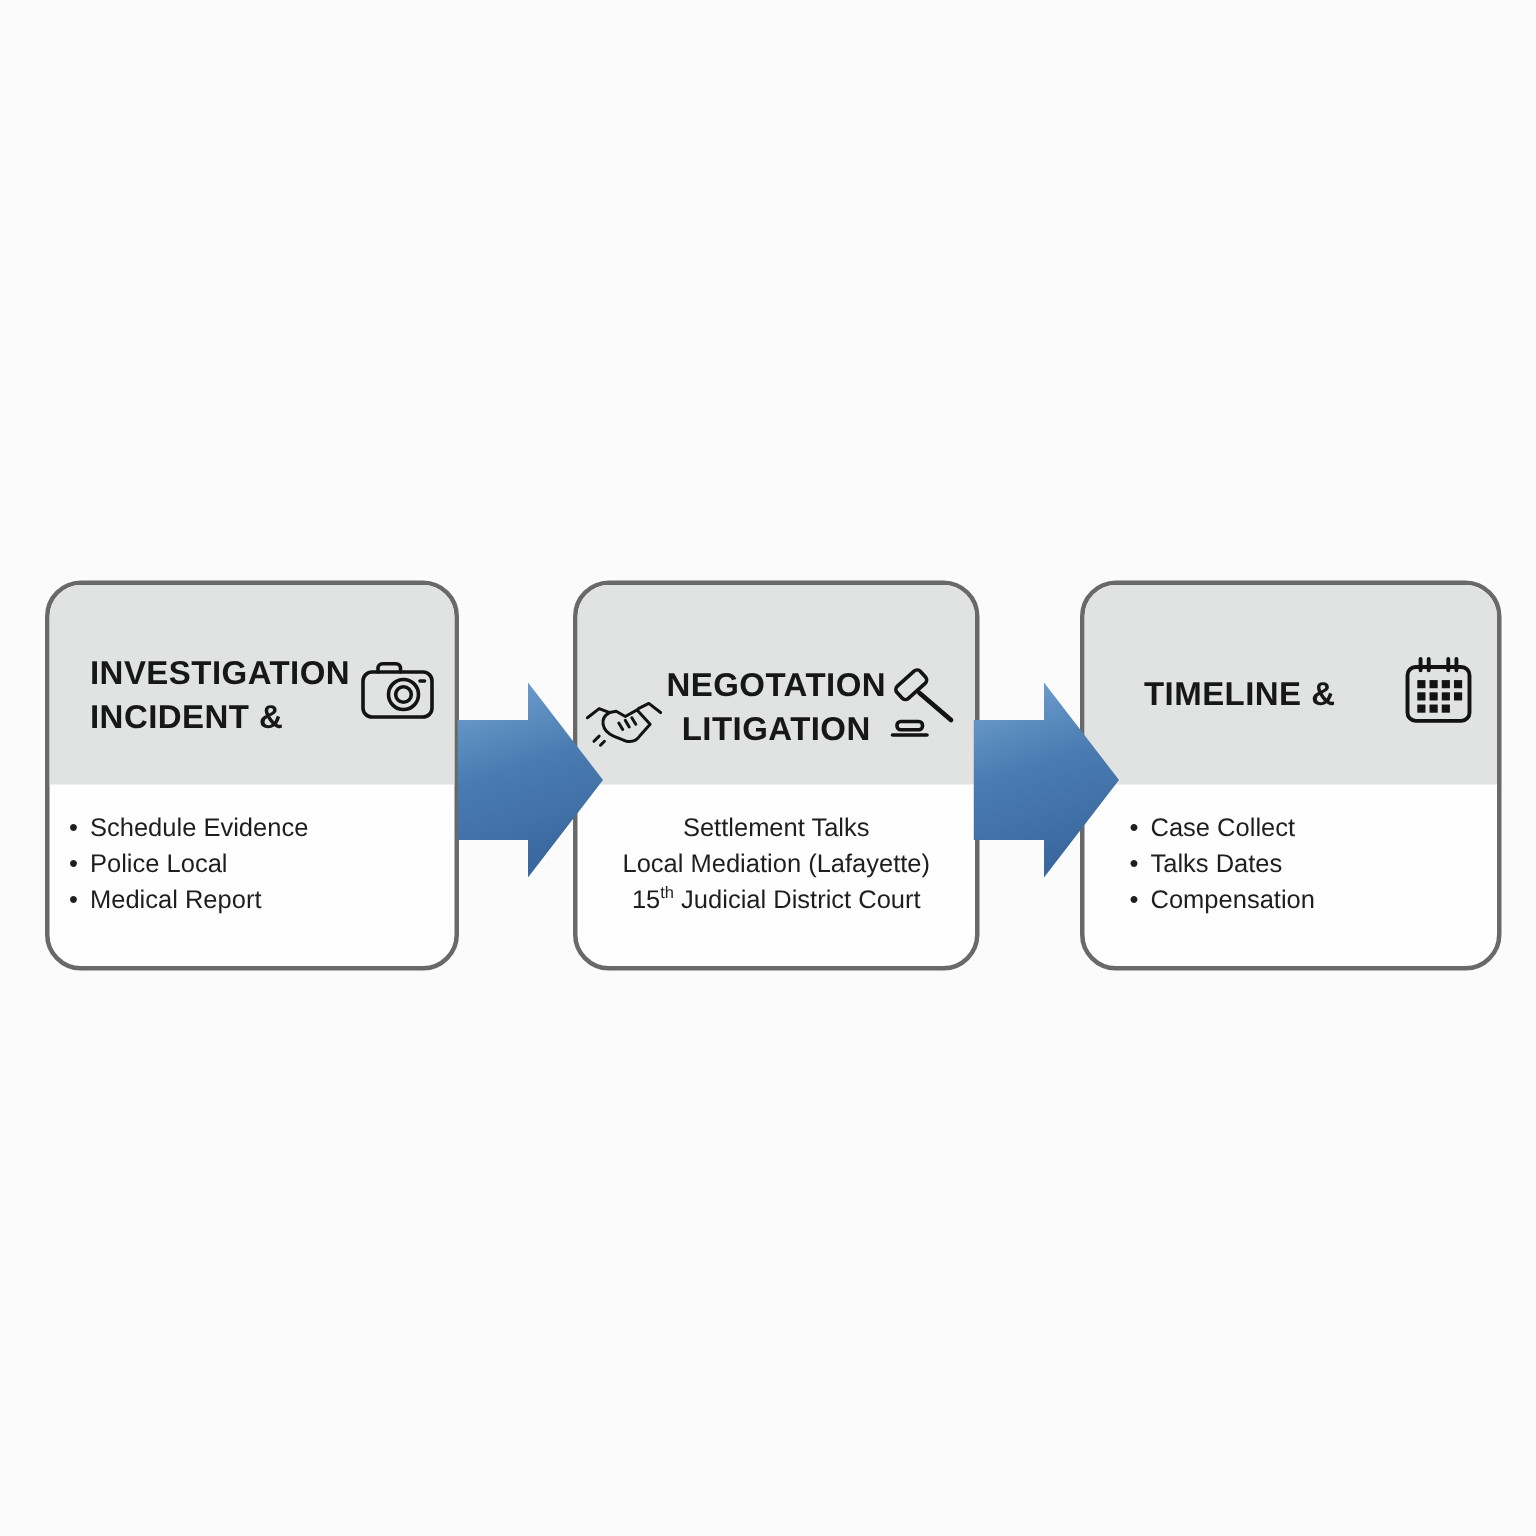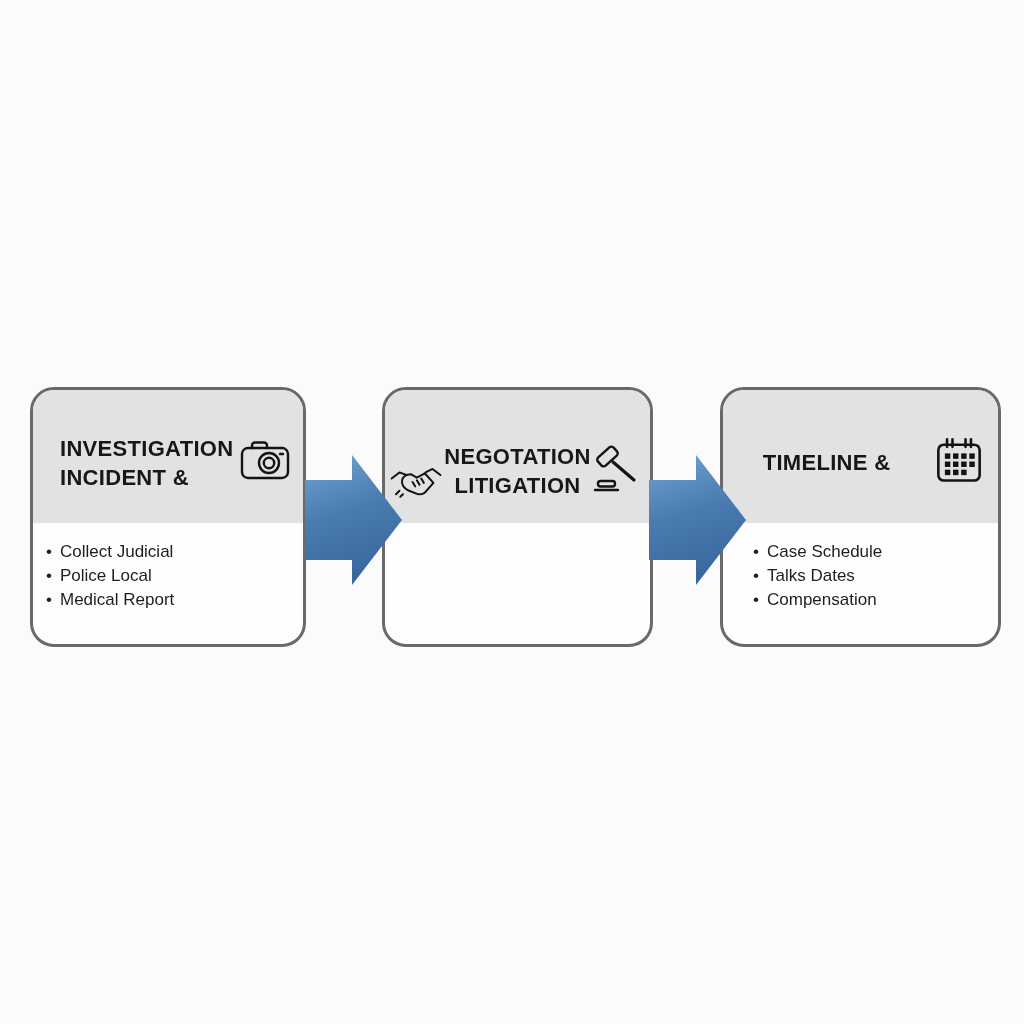--- a/index.html
+++ b/index.html
@@ -83,21 +83,21 @@
         <path d="M13 9 V6.5 a3 3 0 0 1 3 -3 h9 a3 3 0 0 1 3 3 V9"></path>
         <circle cx="30" cy="24" r="10"></circle>
         <circle cx="30" cy="24" r="5.2"></circle>
         <path d="M41 15 h3"></path>
       </svg>
     </div>
     <div class="card-body">
       <ul class="bullets">
         <li>
           <span class="dot">•</span>
-          <span>Collect Judicial</span>
+          <span>Schedule Evidence</span>
         </li>
         <li>
           <span class="dot">•</span>
           <span>Police Local</span>
         </li>
         <li>
           <span class="dot">•</span>
           <span>Medical Report</span>
         </li>
       </ul>
@@ -127,20 +127,27 @@
       <div class="card-title">
         <div>NEGOTATION</div>
         <div>LITIGATION</div>
       </div>
       <svg class="hdr-icon icon-gavel" width="50" height="48" viewBox="0 0 50 48" fill="none" stroke="#131313" stroke-width="2.4" stroke-linecap="round" stroke-linejoin="round">
         <rect x="5" y="6" width="21" height="11" rx="3" transform="rotate(-42 15.5 11.5)"></rect>
         <path d="M21 17 L42 35" stroke-width="3.2"></path>
         <rect x="6" y="36" width="17" height="5.5" rx="2.5"></rect>
         <path d="M3 45 h23"></path>
       </svg>
+    </div>
+    <div class="card-body">
+      <div class="center-lines">
+        <div>Settlement Talks</div>
+        <div>Local Mediation (Lafayette)</div>
+        <div><span>15</span><sup>th</sup><span> Judicial District Court</span></div>
+      </div>
     </div>
   </div>
 
   <svg class="arrow arrow-2" width="98" height="130" viewBox="0 0 98 130">
     <defs>
       <linearGradient id="arrowGrad2" x1="0" y1="0" x2="0.25" y2="1">
         <stop offset="0" stop-color="#74a4d2"></stop>
         <stop offset="0.5" stop-color="#4a7cb1"></stop>
         <stop offset="1" stop-color="#3a689e"></stop>
       </linearGradient>
@@ -168,21 +175,21 @@
           <rect x="10" y="31" width="5" height="5"></rect>
           <rect x="17.5" y="31" width="5" height="5"></rect>
           <rect x="25" y="31" width="5" height="5"></rect>
         </g>
       </svg>
     </div>
     <div class="card-body">
       <ul class="bullets">
         <li>
           <span class="dot">•</span>
-          <span>Case Schedule</span>
+          <span>Case Collect</span>
         </li>
         <li>
           <span class="dot">•</span>
           <span>Talks Dates</span>
         </li>
         <li>
           <span class="dot">•</span>
           <span>Compensation</span>
         </li>
       </ul>

